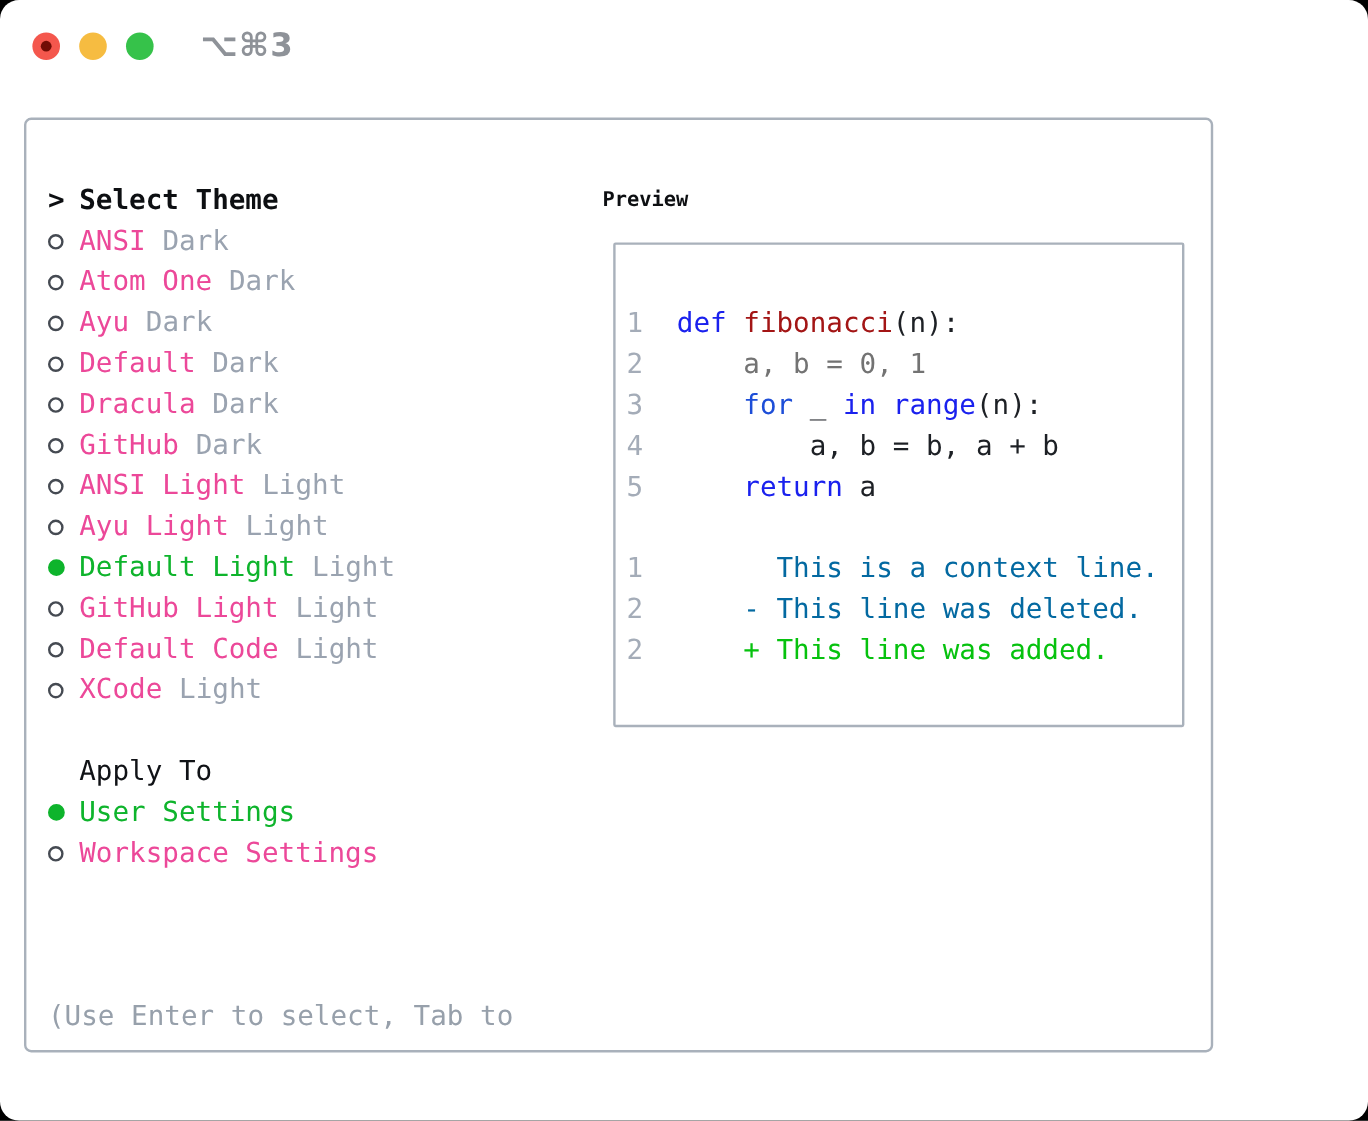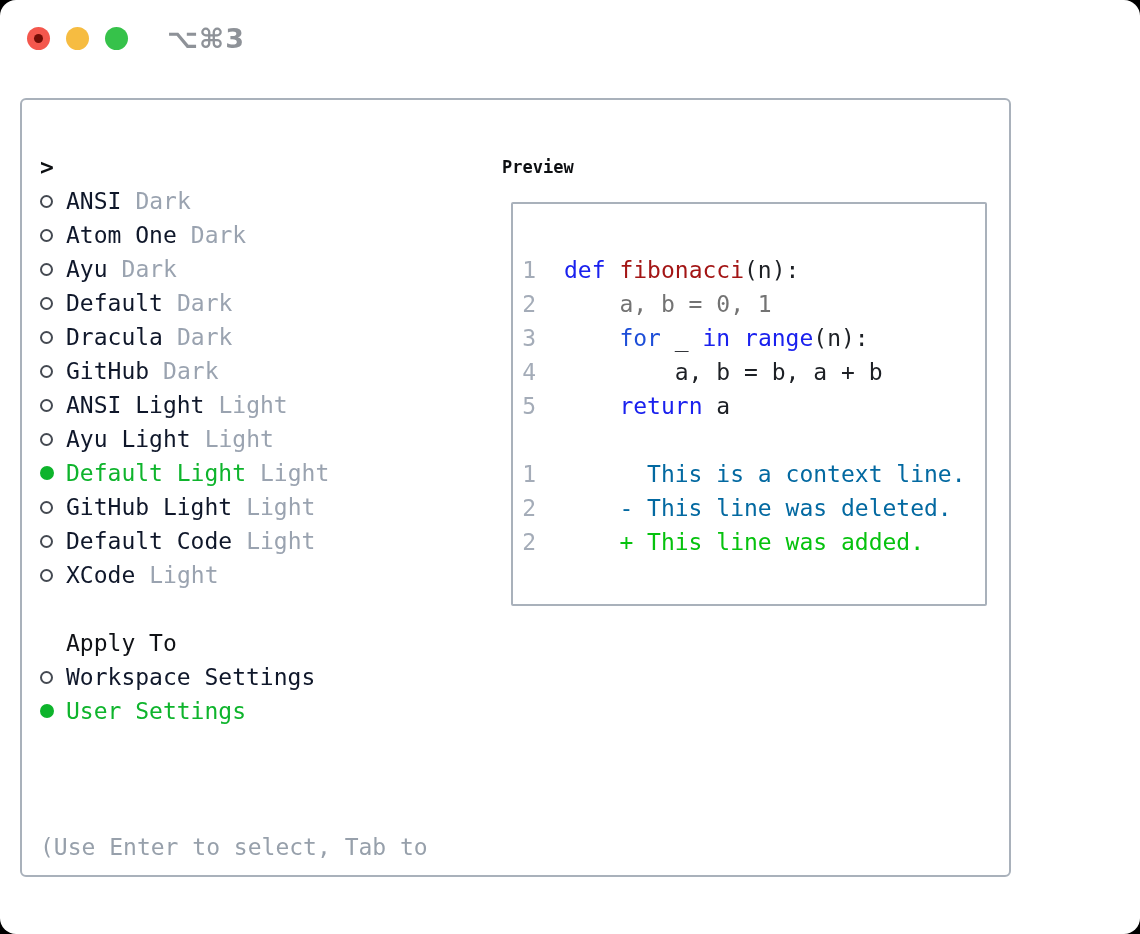--- a/index.html
+++ b/index.html
@@ -37,21 +37,21 @@
   }
   .left-col{position:absolute;left:18px;top:50px;width:452px;}
   .row{height:34px;display:flex;align-items:center;font-size:23px;}
   .icon-col{width:26px;flex:none;display:flex;align-items:center;}
   .cursor{font-weight:bold;color:#0d0f12;}
   .hdr{font-weight:bold;color:#0d0f12;}
   .radio{
     width:13px;height:13px;border:2px solid #454a52;border-radius:50%;box-sizing:border-box;
   }
   .radio.on{width:14px;height:14px;background:#0eb42c;border-color:#0eb42c;}
-  .t-name{color:#0f172a;}
+  .t-name{color:#ec4899;}
   .t-name.sel{color:#0eb42c;}
   .t-tag{color:#9aa3b0;margin-left:14px;}
   .gap34{height:34px;}
   .apply-hdr{color:#101216;}
   .help{margin-top:34px;color:#97a0ab;font-size:23px;line-height:34px;white-space:pre;}
   
   .preview-title{
     position:absolute;left:480px;top:50px;height:34px;line-height:34px;
     font-size:17px;font-weight:bold;color:#0d0f12;
   }
@@ -78,20 +78,21 @@
   </div>
   <span class="shortcut">⌥⌘3</span>
 
   <div class="panel">
 
     <div class="left-col">
       <div class="row">
         <span class="icon-col">
             <span class="cursor">&gt;</span>
           </span>
+        <span class="hdr">Select Theme</span>
       </div>
 
       <div id="theme-list">
           <div class="row">
             <span class="icon-col">
               <span class="radio"></span>
             </span>
             <span class="t-name">ANSI</span>
             <span class="t-tag">Dark</span>
           </div>
@@ -177,29 +178,29 @@
       <div class="gap34"></div>
 
       <div class="row">
         <span class="icon-col"></span>
         <span class="apply-hdr">Apply To</span>
       </div>
 
       <div id="apply-list">
           <div class="row">
             <span class="icon-col">
+              <span class="radio on"></span>
+            </span>
+            <span class="t-name sel">User Settings</span>
+          </div>
+          <div class="row">
+            <span class="icon-col">
               <span class="radio"></span>
             </span>
             <span class="t-name">Workspace Settings</span>
-          </div>
-          <div class="row">
-            <span class="icon-col">
-              <span class="radio on"></span>
-            </span>
-            <span class="t-name sel">User Settings</span>
           </div>
         </div>
 
       <div class="help">
         <div>(Use Enter to select, Tab to</div>
         <div>change focus)</div>
       </div>
     </div>
 
     <div class="preview-title">Preview</div>

